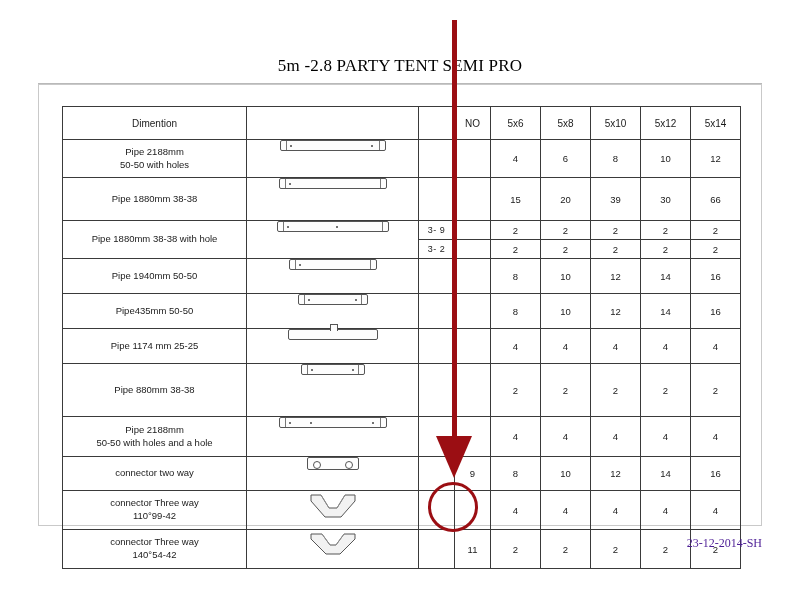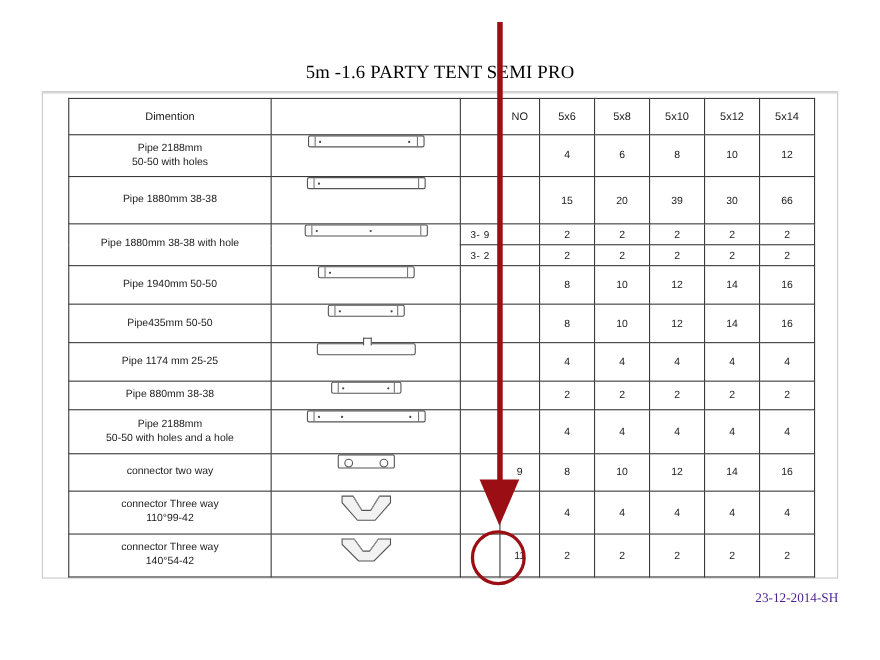--- a/index.html
+++ b/index.html
@@ -45,21 +45,21 @@
     top: 84px;
     width: 724px;
     height: 442px;
     background: #ffffff;
     border: 1px solid #c9c9c9;
     box-sizing: border-box;
   }
   .table-wrap {
     position: absolute;
     left: 62px;
-    top: 89px;
+    top: 106px;
     width: 676px;
     height: 434px;
   }
   table.parts {
     border-collapse: collapse;
     width: 676px;
     height: 434px;
     table-layout: fixed;
     font-size: 9.5px;
     color: #1a1a1a;
@@ -190,21 +190,21 @@
     font-size: 12px;
     color: #4c1d95;
   }
 </style>
 </head>
 <body>
 
 <div class="page">
 
   <div class="top-rule"></div>
-  <div class="title">5m -1.6 PARTY TENT SEMI PRO</div>
+  <div class="title">5m -2.8 PARTY TENT SEMI PRO</div>
 
   <div class="sheet"></div>
 
   <div class="table-wrap">
     <table class="parts">
       <colgroup>
         <col class="c-dim">
           <col class="c-img">
           <col class="c-sub">
           <col class="c-no">
@@ -356,21 +356,21 @@
           </td>
           <td class="sub-cell"></td>
           <td></td>
           <td>4</td>
           <td>4</td>
           <td>4</td>
           <td>4</td>
           <td>4</td>
         </tr>
 
-        <tr style="height:26px">
+        <tr style="height:53px">
           <td class="dim-cell">Pipe 880mm 38-38</td>
           <td>
             <div class="img-cell">
               <div class="pipe" style="width:62px">
                 <span class="cap l"></span>
                   <span class="cap r"></span>
                 <span class="dot" style="left:9px"></span>
                 <span class="dot" style="left:50px"></span>
               </div>
             </div>

